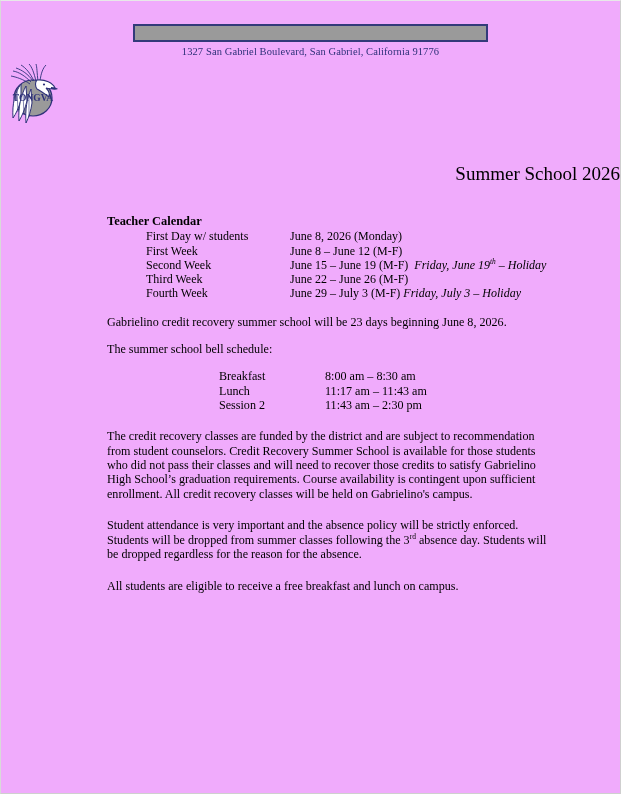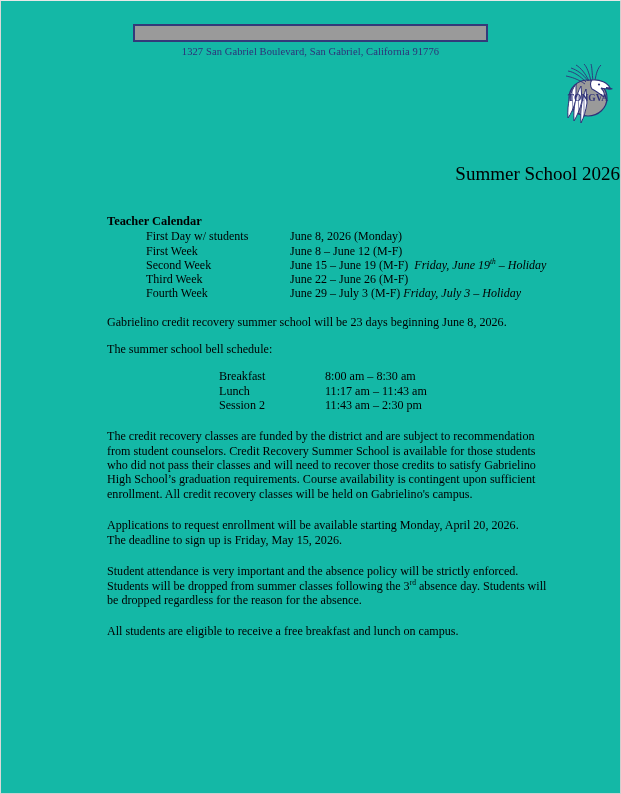--- a/index.html
+++ b/index.html
@@ -13,21 +13,21 @@
     overflow: hidden;
     font-family: "Liberation Serif", "DejaVu Serif", serif;
     color: #000000;
   }
 
   .page {
     position: relative;
     width: 621px;
     height: 794px;
     box-sizing: border-box;
-    background: #14b8a6;
+    background: #f0abfc;
     border-left: 1px solid #d9d9d9;
     border-right: 1px solid #cfcfcf;
     border-top: 1px solid #e8e8e8;
     border-bottom: 1px solid #cfcfcf;
   }
 
   
   .letterhead {
     padding-top: 23px;
   }
@@ -44,21 +44,21 @@
     font-size: 10.5px;
     color: #2e3179;
     letter-spacing: 0.1px;
     margin-top: 4px;
     font-family: "Liberation Serif", "DejaVu Serif", serif;
   }
 
   
   .logo-wrap {
     display: flex;
-    justify-content: flex-end;
+    justify-content: flex-start;
     margin-top: 3px;
   }
   .logo {
     display: block;
   }
 
   
   .doc-title {
     text-align: right;
     font-size: 19px;
@@ -234,23 +234,19 @@
         </tr>
         <tr>
           <td class="bell-label">Session 2</td>
           <td>11:43 am – 2:30 pm</td>
         </tr>
       </tbody>
     </table>
 
     <div class="body-para">The credit recovery classes are funded by the district and are subject to recommendation from student counselors. Credit Recovery Summer School is available for those students who did not pass their classes and will need to recover those credits to satisfy Gabrielino High School’s graduation requirements. Course availability is contingent upon sufficient enrollment. All credit recovery classes will be held on Gabrielino's campus.</div>
 
-    <div class="body-para">
-      <div class="nowrap-block">Applications to request enrollment will be available starting Monday, April 20, 2026.</div>
-      <div class="nowrap-block">The deadline to sign up is Friday, May 15, 2026.</div>
-    </div>
 
     <div class="body-para bold"><span>Student attendance is very important and the absence policy will be strictly enforced. Students will be dropped from summer classes following the 3</span><sup>rd</sup><span> absence day. Students will be dropped regardless for the reason for the absence.</span></div>
 
     <div class="body-para">All students are eligible to receive a free breakfast and lunch on campus.</div>
 
   </div>
 </div>
 
 </body></html>

